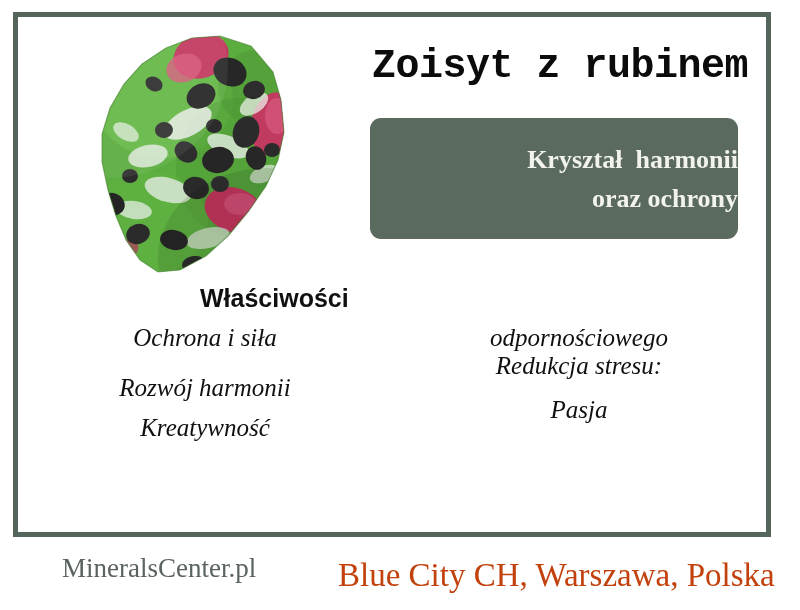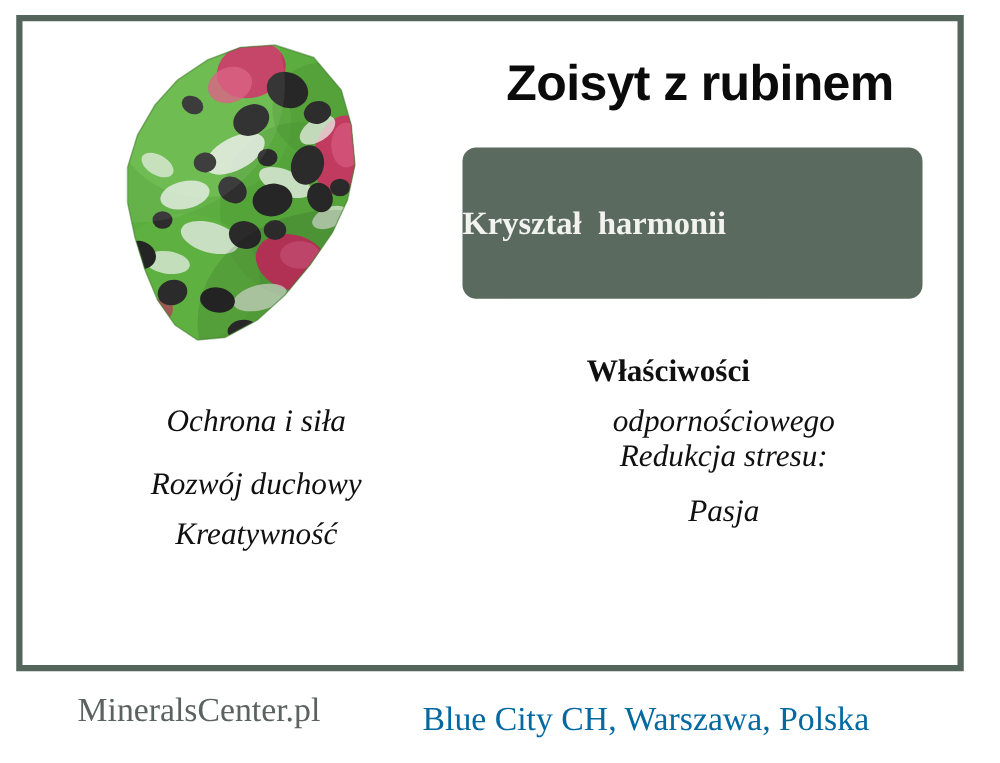--- a/index.html
+++ b/index.html
@@ -50,60 +50,60 @@
     height: 255px;
   }
 
   
   #title {
     position: absolute;
     left: 350px;
     top: 44px;
     width: 420px;
     text-align: center;
-    font-family: Liberation Sans, sans-serif;
+    font-family: Liberation Mono, monospace;
     font-weight: bold;
     font-size: 40px;
     line-height: 46px;
     color: #0b0b0b;
     letter-spacing: -0.5px;
   }
 
   
   #subtitle-box {
     position: absolute;
     left: 370px;
     top: 118px;
     width: 368px;
     height: 121px;
     background: #5b6a5e;
     border-radius: 11px;
     display: flex;
     flex-direction: column;
-    align-items: flex-start;
+    align-items: flex-end;
     justify-content: center;
   }
   .subtitle-line {
     font-family: "Liberation Serif", serif;
     font-weight: bold;
     font-size: 26px;
     line-height: 39px;
     color: #f2f2ee;
     text-align: center;
     white-space: pre;
   }
 
   
   #properties-heading {
     position: absolute;
     left: 200px;
     top: 283px;
     width: 400px;
-    text-align: right;
-    font-family: Liberation Serif, serif;
+    text-align: left;
+    font-family: Liberation Sans, sans-serif;
     font-weight: bold;
     font-size: 25px;
     line-height: 30px;
     color: #101010;
   }
 
   
   #props {
     position: absolute;
     left: 22px;
@@ -155,23 +155,23 @@
     font-size: 27px;
     line-height: 34px;
     color: #5a6360;
     white-space: nowrap;
   }
   #footer-location {
     position: absolute;
     left: 338px;
     top: 13px;
     font-family: "Liberation Serif", serif;
-    font-size: 27px;
+    font-size: 33px;
     line-height: 34px;
-    color: #0369a1;
+    color: #c2410c;
     white-space: nowrap;
   }
 </style>
 </head>
 <body>
 
 <div id="poster">
 
   <div id="frame"></div>
 
@@ -238,29 +238,30 @@
       <path d="M152,8 L183,18 L205,44 L213,72 L216,104 L210,132 L198,158 L180,184
                L160,208 L138,228 L112,242 L90,244 L72,232 L58,212 L48,188 L40,162
                L34,134 L34,106 L42,80 L56,56 L74,36 L98,20 L124,10 Z" fill="none" stroke="#3f7a2c" stroke-width="1.2" opacity="0.5"></path>
     </svg>
   </div>
 
   <div id="title">Zoisyt z rubinem</div>
 
   <div id="subtitle-box">
     <div class="subtitle-line">Kryształ  harmonii</div>
+    <div class="subtitle-line">oraz ochrony</div>
   </div>
 
   <div id="properties-heading">Właściwości</div>
 
   <div id="props">
 
     <div class="prop-col" id="col-left">
       <div class="prop-item">Ochrona i siła</div>
-      <div class="prop-item">Rozwój duchowy</div>
+      <div class="prop-item">Rozwój harmonii</div>
       <div class="prop-item">Kreatywność</div>
     </div>
 
     <div class="prop-col" id="col-right">
       <div class="prop-item">odpornościowego</div>
       <div class="prop-item">Redukcja stresu:</div>
       <div class="prop-item">Pasja</div>
     </div>
 
   </div>

